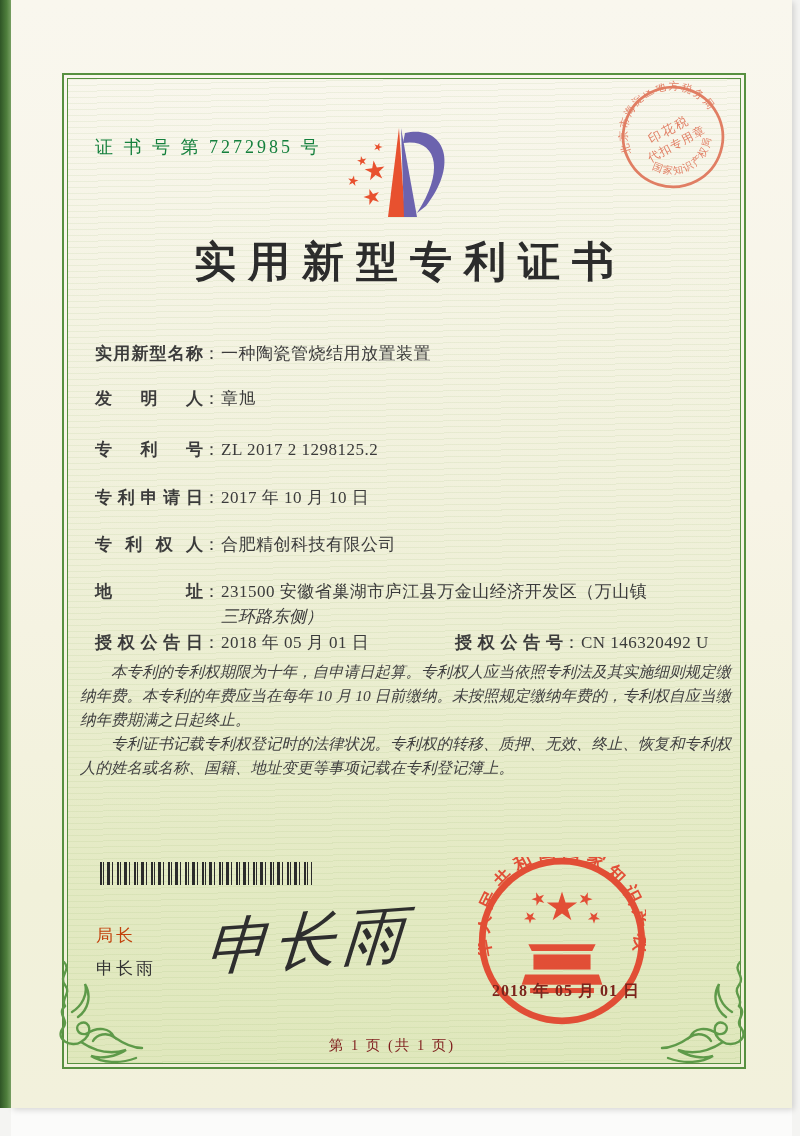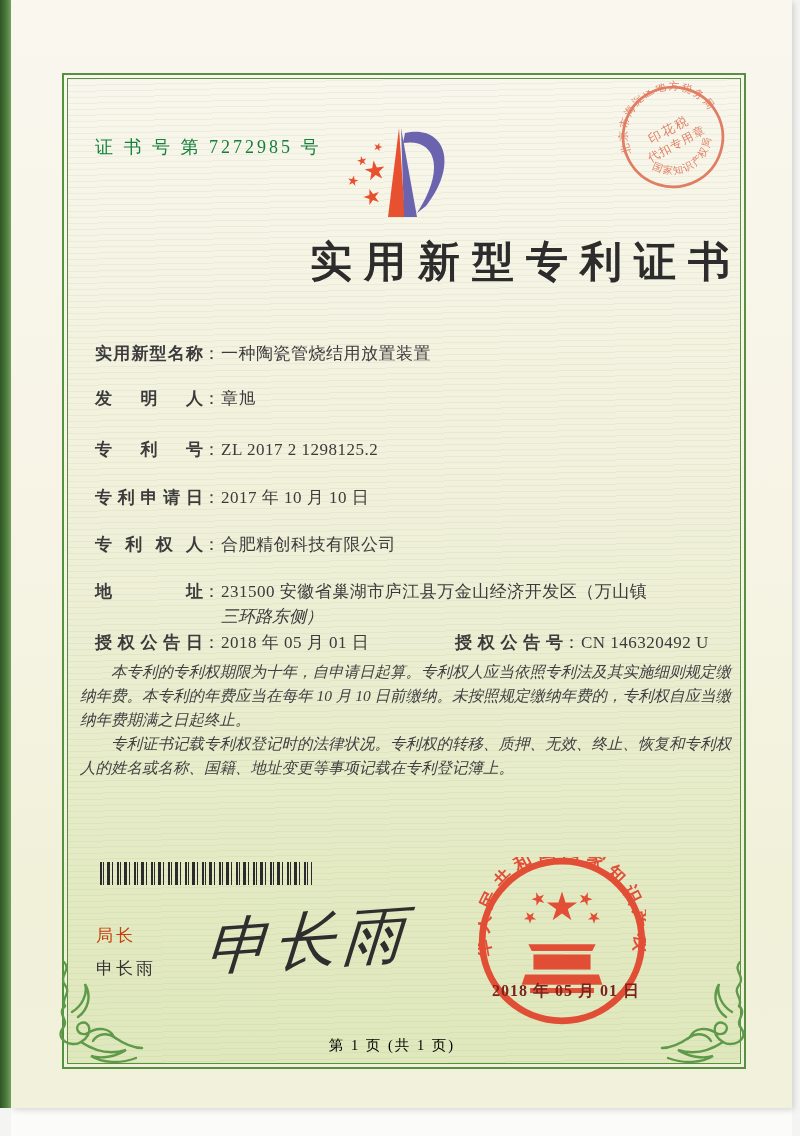--- a/index.html
+++ b/index.html
@@ -19,22 +19,22 @@
                  repeating-linear-gradient(179deg,rgba(130,170,85,0.10) 0 1px,rgba(0,0,0,0) 1px 6px),
                  linear-gradient(180deg,rgba(220,230,190,0) 0%,rgba(205,222,160,0.18) 50%,rgba(198,218,145,0.42) 100%);}
 
   .cert-no{position:absolute;left:95px;top:117px;font-size:18px;letter-spacing:3px;color:#15803d;margin-top:18px;}
 
   .logo{position:absolute;left:330px;top:124px;width:150px;height:114px;}
 
   .tax-stamp{position:absolute;left:620px;top:84px;width:106px;height:106px;
              transform:rotate(-28deg);opacity:.85;}
 
-  .title{position:absolute;left:62px;top:234px;width:680px;text-align:right;
-         font-size:42px;font-weight:bold;letter-spacing:12px;color:#2c2c2c;}
+  .title{position:absolute;left:62px;top:234px;width:680px;text-align:center;
+         font-size:42px;font-weight:bold;letter-spacing:12px;color:#2c2c2c;padding-left:8px;}
 
   .frow{position:absolute;left:95px;width:640px;font-size:17px;color:#3b3b3b;}
   .lab{display:inline-block;width:108px;text-align:justify;text-align-last:justify;vertical-align:top;font-weight:bold;}
   .colon{display:inline-block;width:18px;}
   .val{letter-spacing:.5px;}
   .r1{top:342px}.r2{top:387px}.r3{top:438px}.r4{top:486px}.r5{top:533px}.r6{top:580px}
   .addr2{position:absolute;left:221px;top:605px;font-size:17px;color:#3b3b3b;font-style:italic;}
   .r7{top:631px}
   .grant-right{position:absolute;left:455px;top:631px;font-size:17px;color:#3b3b3b;width:330px;}
 
@@ -51,21 +51,21 @@
 
   .director-title{position:absolute;left:96px;top:924px;font-size:17px;letter-spacing:3px;color:#c2410c;}
   .director-name{position:absolute;left:96px;top:957px;font-size:17px;letter-spacing:3px;color:#333;}
   .signature{position:absolute;left:208px;top:886px;width:215px;height:108px;}
 
   .seal{position:absolute;left:478px;top:857px;width:168px;height:168px;opacity:.93;}
   .seal-date{position:absolute;left:492px;top:981px;width:175px;font-size:16px;font-weight:bold;
              letter-spacing:1px;color:#7b241c;}
 
   .footer{position:absolute;left:62px;top:1036px;width:660px;text-align:center;
-          font-size:14.5px;letter-spacing:2px;color:#000000;}
+          font-size:14.5px;letter-spacing:2px;color:#7f1d1d;}
 
   .flourish{position:absolute;width:96px;height:110px;}
   .fl-left{left:48px;top:960px;}
   .fl-right{left:660px;top:960px;transform:scaleX(-1);}
 </style>
 </head>
 <body>
 
 <div class="stage">
   <div class="spine"></div>

